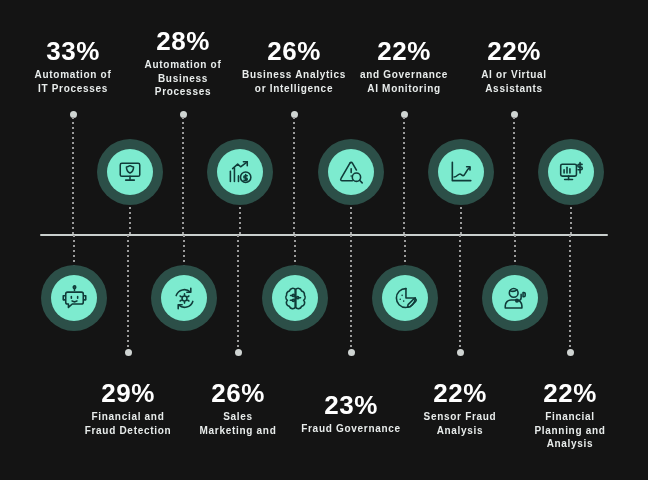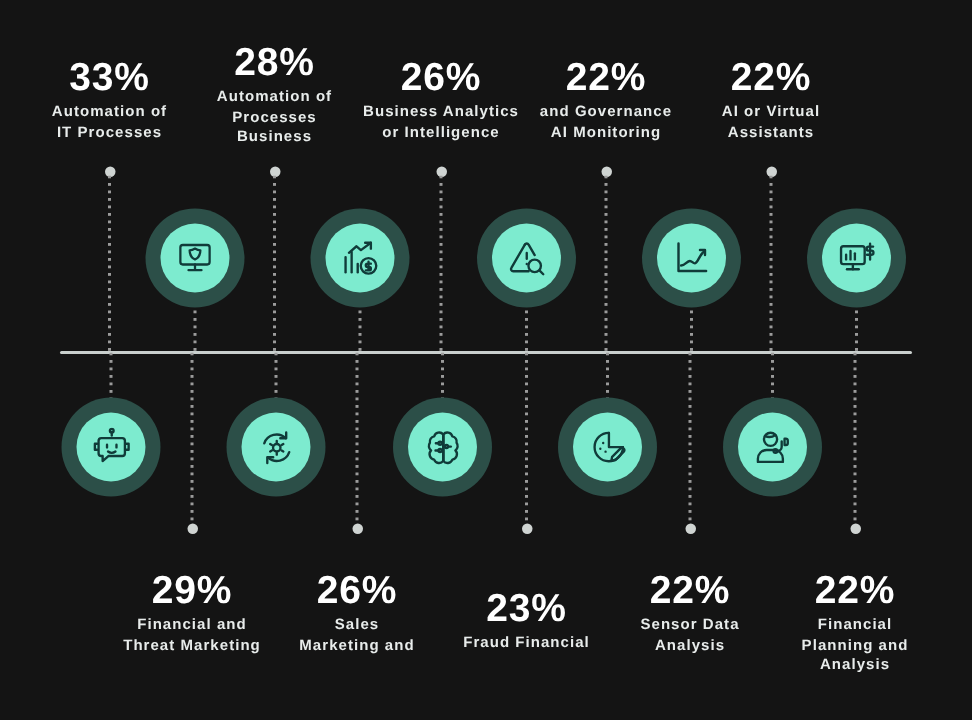--- a/index.html
+++ b/index.html
@@ -267,22 +267,22 @@
         <div class="pct">33%</div>
         <div class="lbl">
           <div>Automation of</div>
           <div>IT Processes</div>
         </div>
       </div>
       <div class="stat" style="left: 108px; top: 28px;">
         <div class="pct">28%</div>
         <div class="lbl">
           <div>Automation of</div>
+          <div>Business</div>
           <div>Processes</div>
-          <div>Business</div>
         </div>
       </div>
       <div class="stat" style="left: 219px; top: 38px;">
         <div class="pct">26%</div>
         <div class="lbl">
           <div>Business Analytics</div>
           <div>or Intelligence</div>
         </div>
       </div>
       <div class="stat" style="left: 329px; top: 38px;">
@@ -298,40 +298,40 @@
           <div>AI or Virtual</div>
           <div>Assistants</div>
         </div>
       </div>
     </div>
   <div id="stats-bottom">
       <div class="stat" style="left: 53px; top: 380px;">
         <div class="pct">29%</div>
         <div class="lbl">
           <div>Financial and</div>
-          <div>Threat Marketing</div>
+          <div>Fraud Detection</div>
         </div>
       </div>
       <div class="stat" style="left: 163px; top: 380px;">
         <div class="pct">26%</div>
         <div class="lbl">
           <div>Sales</div>
           <div>Marketing and</div>
         </div>
       </div>
       <div class="stat" style="left: 276px; top: 380px; margin-top: 12px;">
         <div class="pct">23%</div>
         <div class="lbl">
-          <div>Fraud Financial</div>
+          <div>Fraud Governance</div>
         </div>
       </div>
       <div class="stat" style="left: 385px; top: 380px;">
         <div class="pct">22%</div>
         <div class="lbl">
-          <div>Sensor Data</div>
+          <div>Sensor Fraud</div>
           <div>Analysis</div>
         </div>
       </div>
       <div class="stat" style="left: 495px; top: 380px;">
         <div class="pct">22%</div>
         <div class="lbl">
           <div>Financial</div>
           <div>Planning and</div>
           <div>Analysis</div>
         </div>

